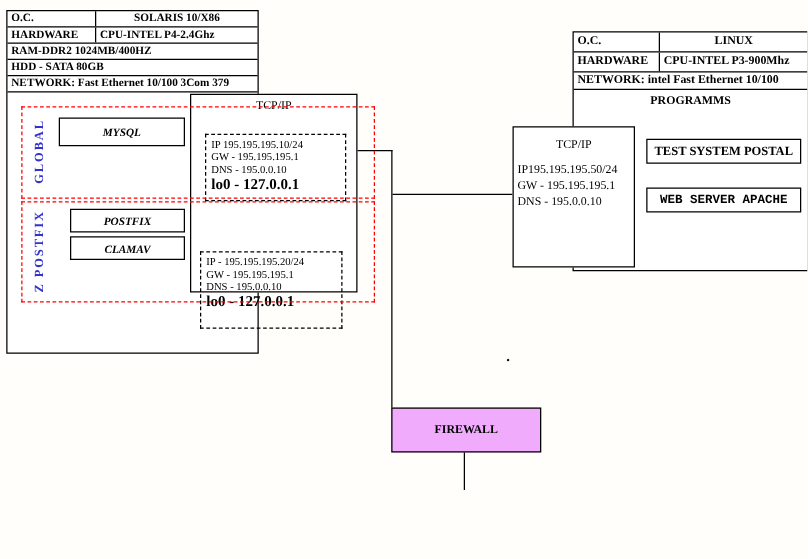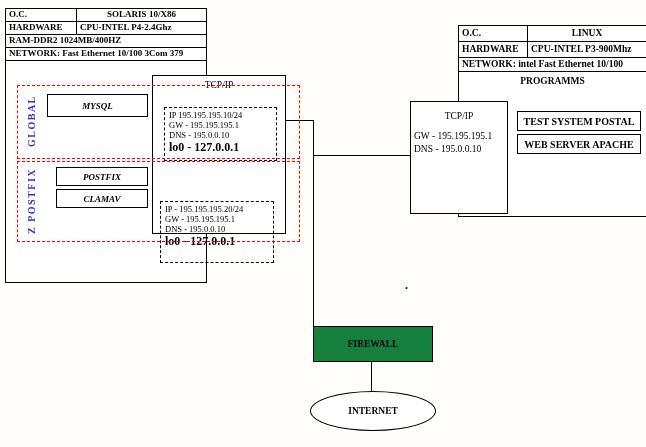--- a/index.html
+++ b/index.html
@@ -49,30 +49,30 @@
   .svc-courier{left:47px;top:211px;width:101px;height:19px;}
 
   
   .linux-box{left:458px;top:25px;width:187px;height:190px;border:1px solid #000;background:#fff;z-index:1;}
   .lrow{display:flex;border-bottom:1px solid #000;font-weight:bold;font-size:9.5px;}
   .h15{height:15px;line-height:14px;}
   .h13{height:13px;line-height:12px;}
   .programms{text-align:center;font-weight:bold;font-size:9.5px;padding-top:4px;}
   .prog-btn{position:absolute;left:58px;width:122px;height:18px;border:1px solid #000;background:#fff;
             display:flex;align-items:center;justify-content:center;font-weight:bold;font-size:10px;white-space:nowrap;}
-  .p1{top:85px;} .p2{top:108px;}
+  .p1{top:85px;} .p2{top:124px;font-family:Liberation Mono, monospace;}
 
   
   .tcpip-right{left:410px;top:101px;width:96px;height:111px;border:1px solid #000;background:#fff;z-index:2;}
   .tcpip-right .tcpip-title{padding-top:9px;}
   .net-lines{padding:9px 0 0 3px;font-size:9.5px;line-height:13px;font-weight:normal;}
   .net-line{white-space:nowrap;}
 
   
-  .firewall{left:313px;top:326px;width:118px;height:34px;border:1px solid #000;background:#15803d;z-index:2;
+  .firewall{left:313px;top:326px;width:118px;height:34px;border:1px solid #000;background:#f0abfc;z-index:2;
             display:flex;align-items:center;justify-content:center;font-weight:bold;font-size:9.5px;}
   .internet{left:310px;top:391px;width:124px;height:38px;border:1px solid #000;border-radius:50%;background:#fff;z-index:2;
             display:flex;align-items:center;justify-content:center;font-weight:bold;font-size:9.5px;}
 
   .stray-dot{left:405px;top:278px;font-size:12px;font-weight:bold;z-index:1;}
 </style>
 </head>
 <body>
 
 <div class="canvas">
@@ -86,20 +86,23 @@
     <div class="trow h12">
       <div class="tcell w67 br">O.C.</div>
       <div class="tcell grow tc">SOLARIS 10/X86</div>
     </div>
     <div class="trow h12">
       <div class="tcell w67 br">HARDWARE</div>
       <div class="tcell grow">CPU-INTEL P4-2.4Ghz</div>
     </div>
     <div class="trow h12">
       <div class="tcell grow">RAM-DDR2 1024MB/400HZ</div>
+    </div>
+    <div class="trow h12">
+      <div class="tcell grow">HDD - SATA 80GB</div>
     </div>
     <div class="trow h12">
       <div class="tcell grow">NETWORK: Fast Ethernet 10/100 3Com 379</div>
     </div>
   </div>
 
   <div class="tcpip-left abs">
     <div class="tcpip-title">TCP/IP</div>
     <div class="cfg cfg1">
       <div class="cfg-line">IP 195.195.195.10/24</div>
@@ -120,20 +123,21 @@
   <div class="zone-label lbl-global">GLOBAL</div>
   <div class="zone-label lbl-postfix">Z POSTFIX</div>
 
   <div class="svc svc-mysql">MYSQL</div>
   <div class="svc svc-postfix">POSTFIX</div>
   <div class="svc svc-clamav">CLAMAV</div>
 
   <div class="tcpip-right abs">
     <div class="tcpip-title">TCP/IP</div>
     <div class="net-lines">
+      <div class="net-line">IP195.195.195.50/24</div>
       <div class="net-line">GW - 195.195.195.1</div>
       <div class="net-line">DNS - 195.0.0.10</div>
     </div>
   </div>
 
   <div class="linux-box abs">
     <div class="lrow h15">
       <div class="tcell w65 br">O.C.</div>
       <div class="tcell grow tc">LINUX</div>
     </div>
@@ -143,17 +147,16 @@
     </div>
     <div class="lrow h13">
       <div class="tcell grow">NETWORK: intel Fast Ethernet 10/100</div>
     </div>
     <div class="programms">PROGRAMMS</div>
     <div class="prog-btn p1">TEST SYSTEM POSTAL</div>
     <div class="prog-btn p2">WEB SERVER APACHE</div>
   </div>
 
   <div class="firewall abs">FIREWALL</div>
-  <div class="internet abs">INTERNET</div>
 
   <div class="stray-dot abs">.</div>
 
 </div>
 
 </body></html>

